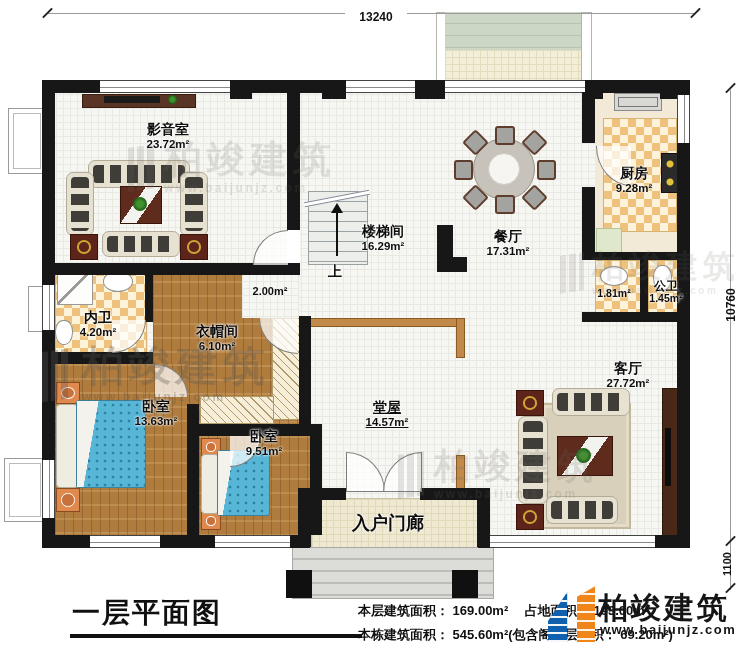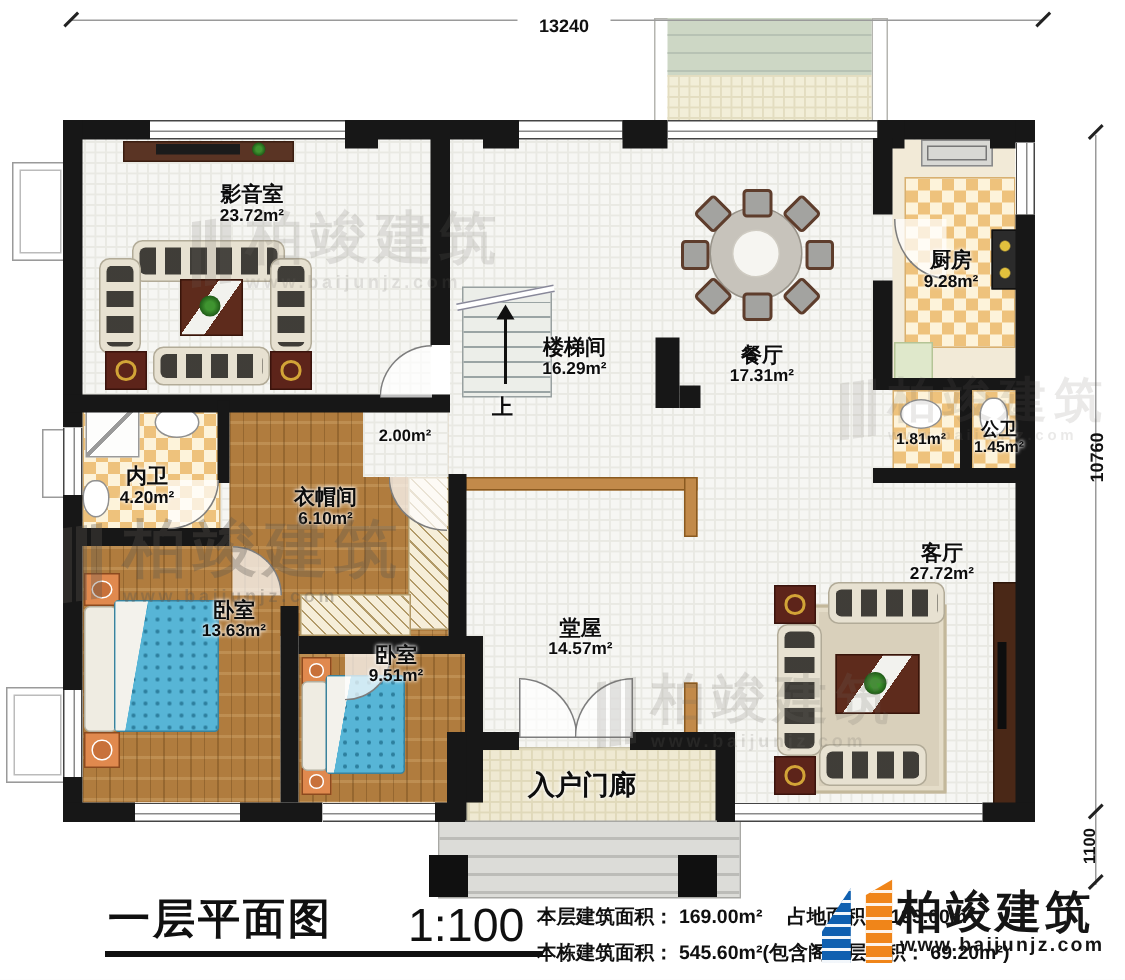--- a/index.html
+++ b/index.html
@@ -248,21 +248,21 @@
     <div class="rarea">6.10m²</div>
   </div>
   <div class="rlabel" style="left:156px;top:399px;">
     <div class="rname">卧室</div>
     <div class="rarea">13.63m²</div>
   </div>
   <div class="rlabel" style="left:264px;top:429px;">
     <div class="rname">卧室</div>
     <div class="rarea">9.51m²</div>
   </div>
-  <div class="rlabel" style="left:387px;top:411px;">
+  <div class="rlabel" style="left:387px;top:400px;text-decoration:underline;">
     <div class="rname">堂屋</div>
     <div class="rarea">14.57m²</div>
   </div>
   <div class="rlabel" style="left:628px;top:361px;">
     <div class="rname">客厅</div>
     <div class="rarea">27.72m²</div>
   </div>
   <div class="rlabel" style="left:388px;top:513px;">
     <div class="rname" style="font-size:18px;">入户门廊</div>
   </div>
@@ -310,21 +310,20 @@
   <div class="wm" style="left:560px;top:250px;opacity:.14;">
     <div class="wm-icon" style="width:24px;height:38px;"></div>
     <div>
       <div class="wm-big" style="font-size:32px;">柏竣建筑</div>
       <div class="wm-url" style="font-size:10px;">www.baijunjz.com</div>
     </div>
   </div>
 
   <div class="title-cjk" style="left:72px;top:594px;font-size:28px;letter-spacing:2px;">一层平面图</div>
   <div class="a" style="left:70px;top:634px;width:292px;height:4px;background:#101010;"></div>
-  <div class="title-cjk" style="left:272px;top:599px;font-size:31px;font-weight:400;">1:100</div>
   <div class="stat" style="left:358px;top:602px;">本层建筑面积： 169.00m²　 占地面积： 193.00m²</div>
   <div class="stat" style="left:358px;top:626px;">本栋建筑面积： 545.60m²(包含阁楼层面积： 69.20m²)</div>
 
   <div class="a" style="left:548px;top:584px;width:200px;height:64px;z-index:80;">
     <div class="a" style="left:0;top:0;width:48px;height:58px;">
       <div class="a" style="left:0;top:8px;width:32px;height:50px;background:#1060b0;background-image:repeating-linear-gradient(180deg,rgba(255,255,255,.95) 0 2px,transparent 2px 8px);clip-path:polygon(0 100%,0 58%,60% 0,60% 100%);"></div>
       <div class="a" style="left:29px;top:0;width:18px;height:58px;background:#f08519;background-image:repeating-linear-gradient(180deg,rgba(255,255,255,.9) 0 2px,transparent 2px 9px);clip-path:polygon(0 22%,100% 4%,100% 100%,0 100%);"></div>
     </div>
     <div class="a" style="left:50px;top:4px;font-size:30px;font-weight:bold;letter-spacing:3px;color:#151515;white-space:nowrap;">柏竣建筑</div>
     <div class="a" style="left:52px;top:38px;font-size:13px;font-weight:bold;letter-spacing:1.5px;color:#151515;white-space:nowrap;">www.baijunjz.com</div>

